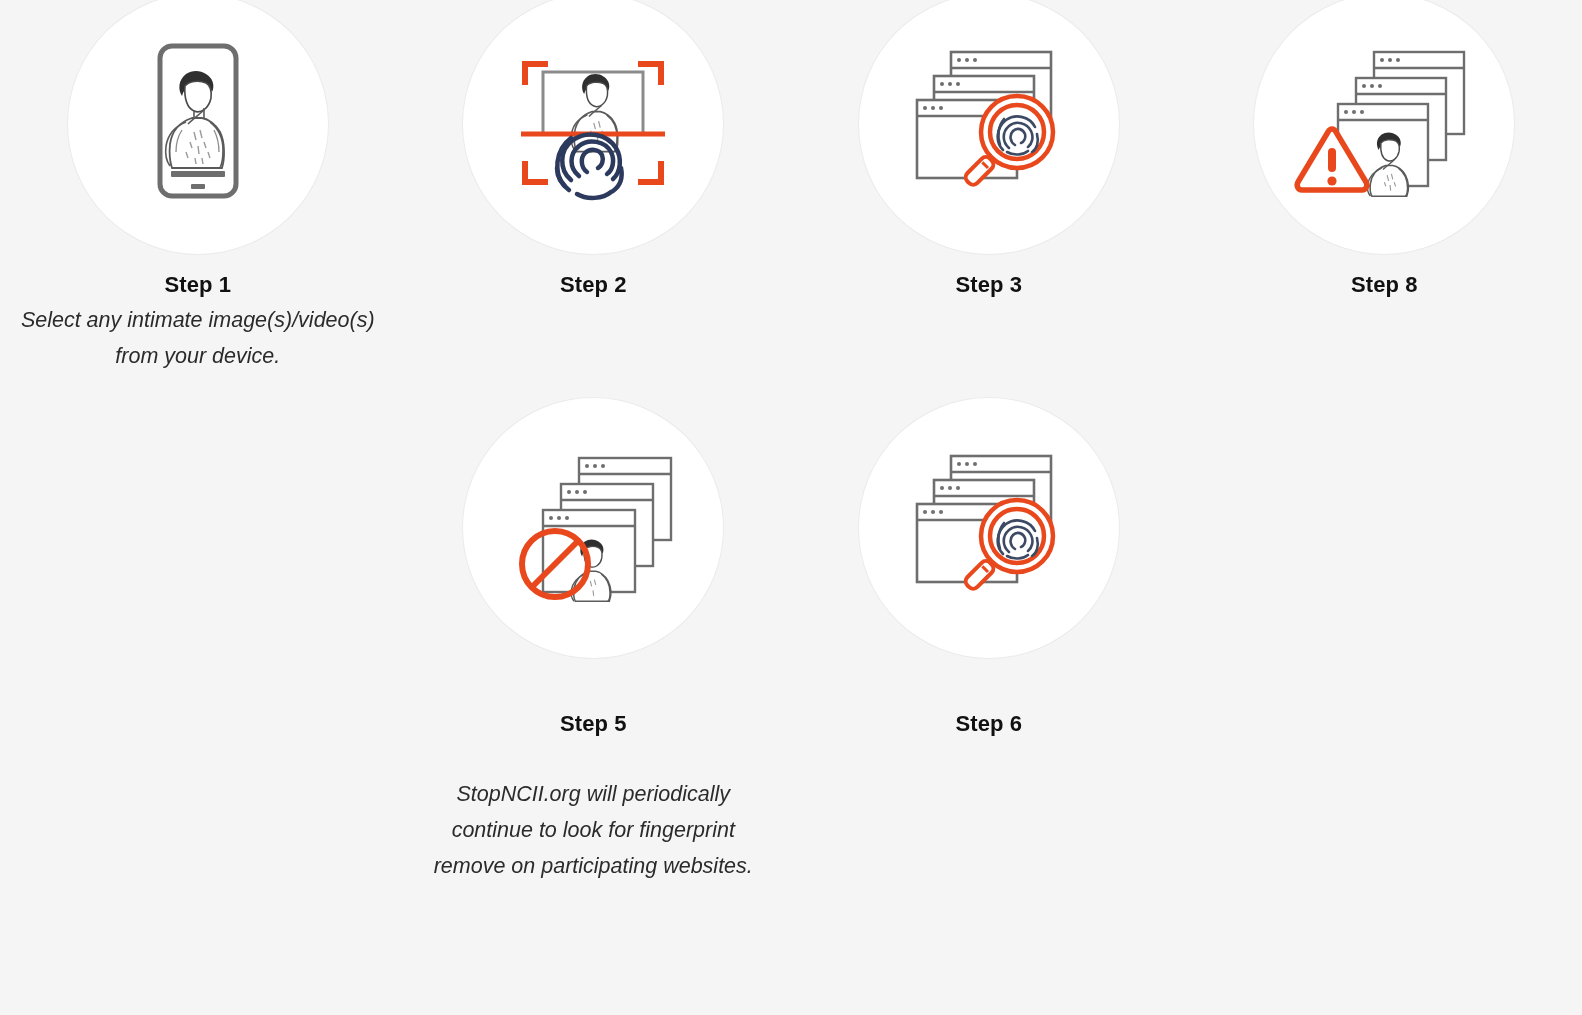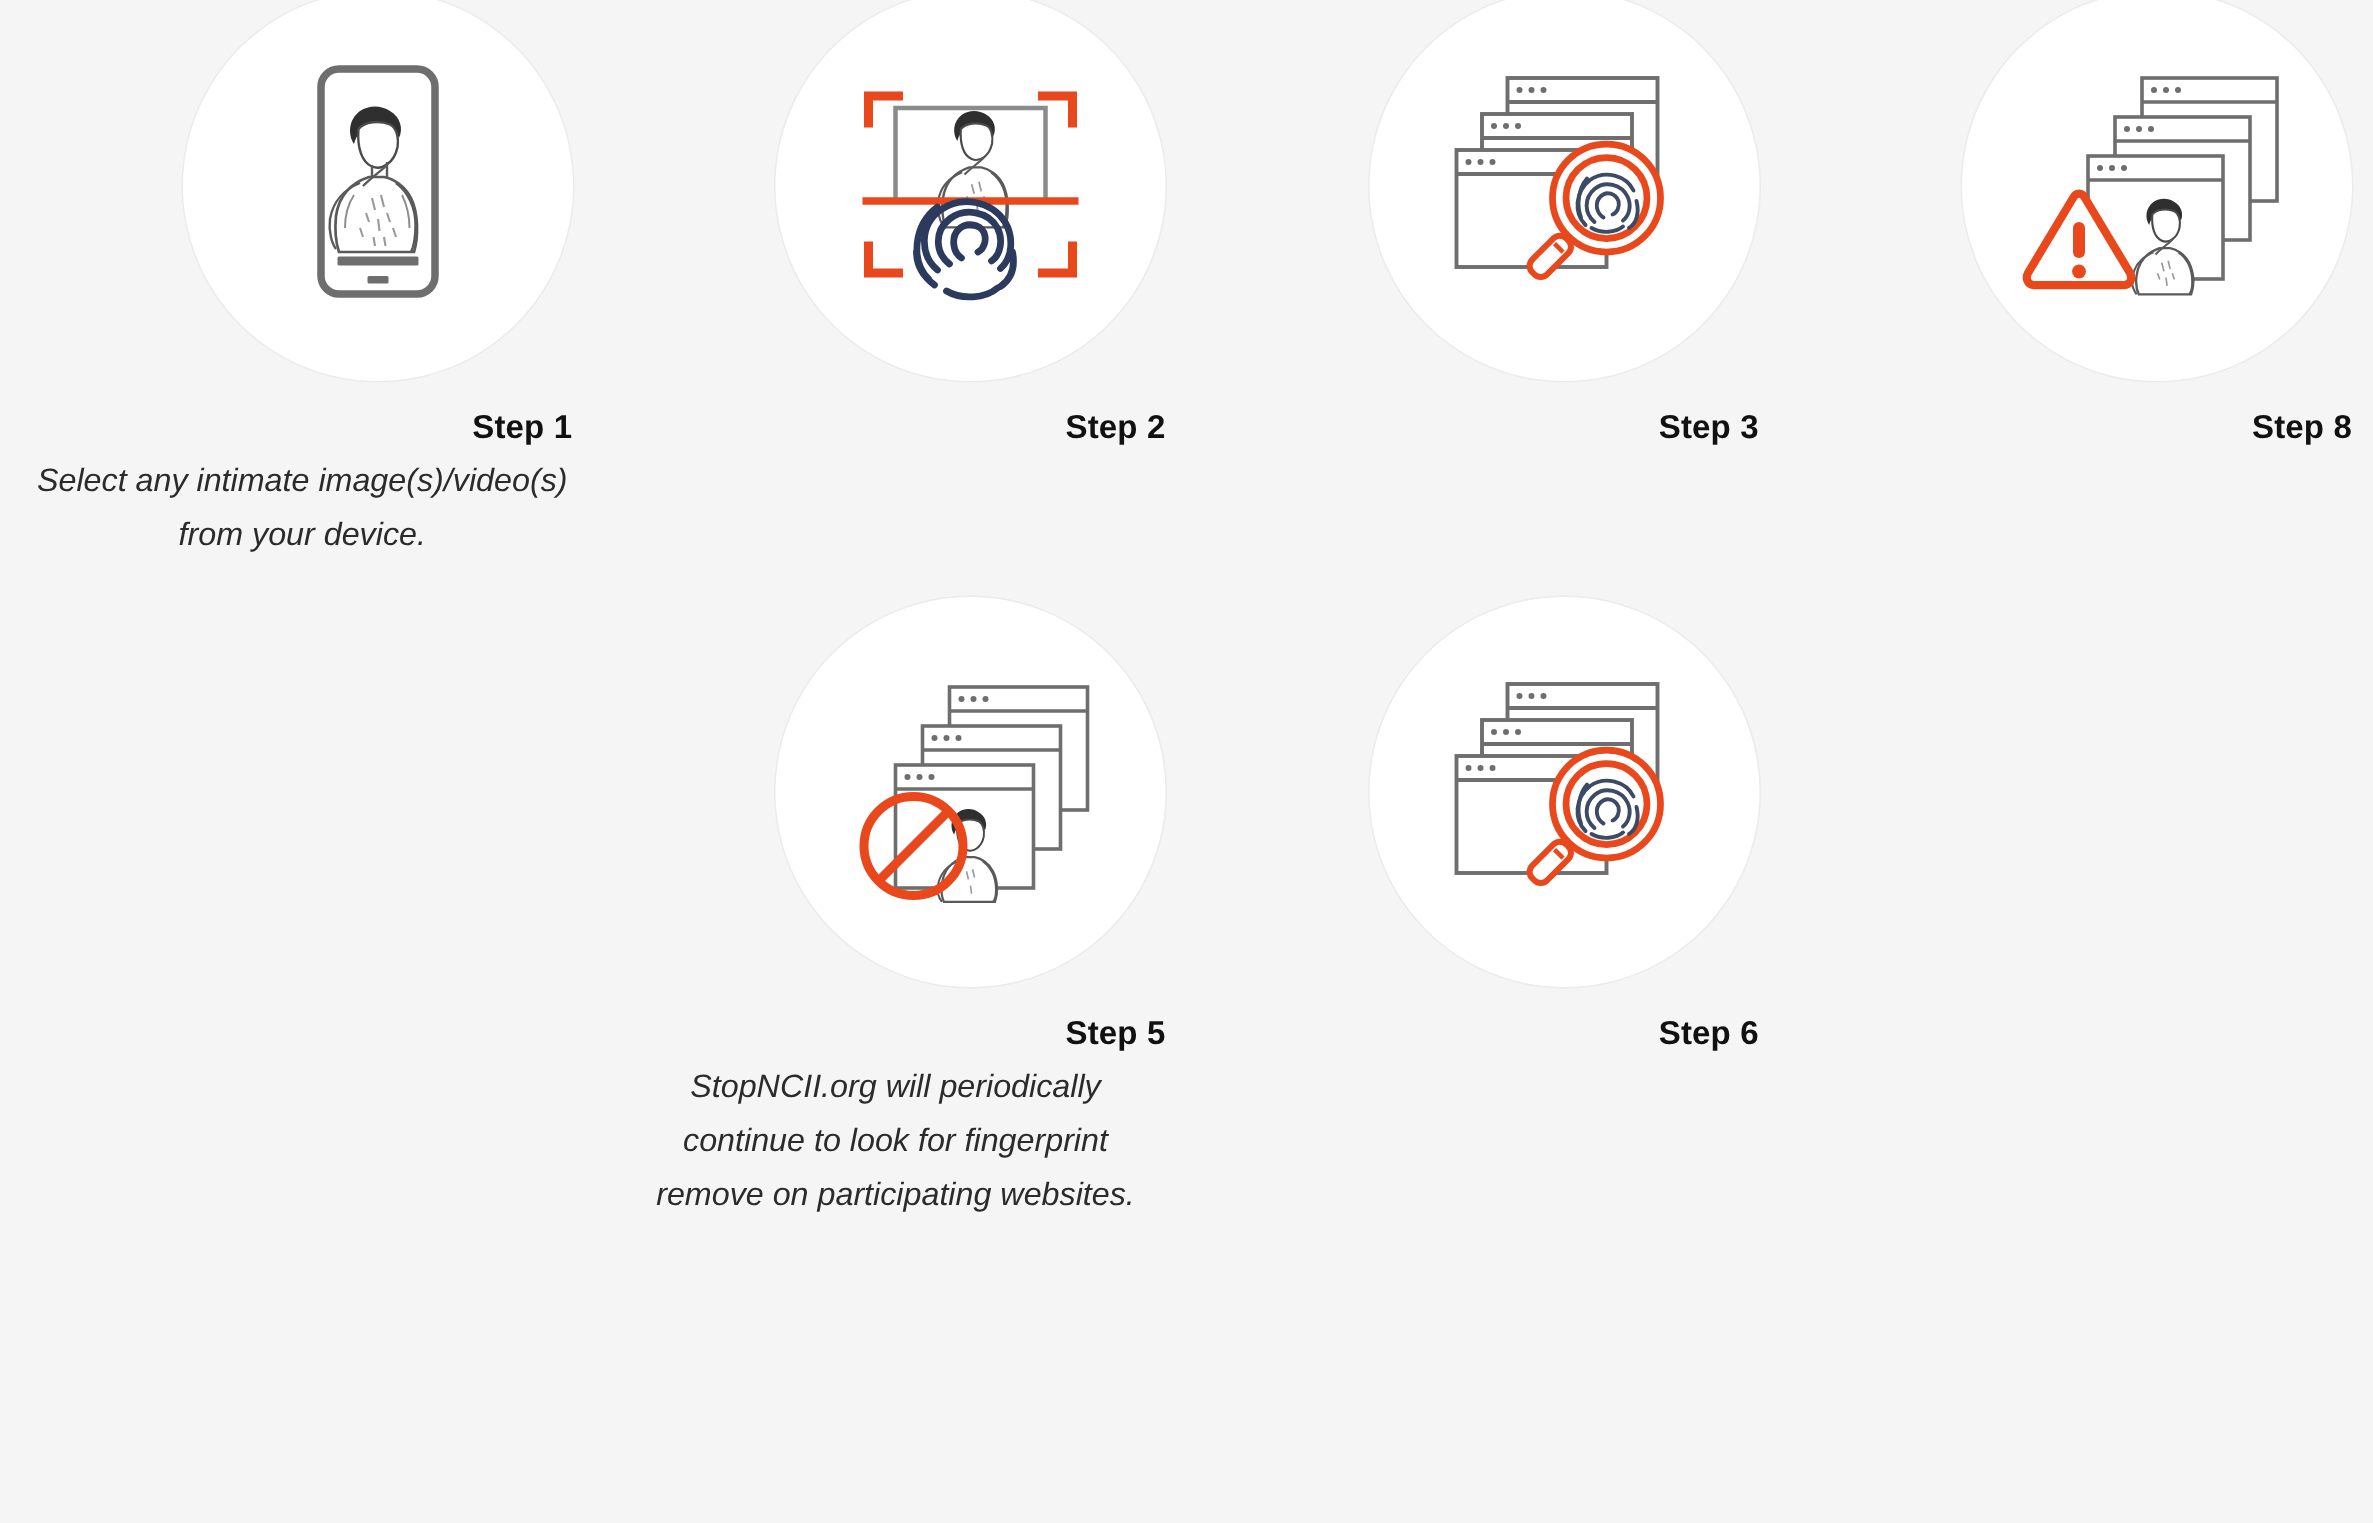--- a/index.html
+++ b/index.html
@@ -19,21 +19,21 @@
     width: 1582px;
     display: flex;
     flex-wrap: wrap;
     align-items: flex-start;
   }
   .step-card {
     width: 395.5px;
     box-sizing: border-box;
     display: flex;
     flex-direction: column;
-    align-items: flex-end;
+    align-items: center;
     padding: 0 14px;
   }
   .icon-circle {
     width: 260px;
     height: 260px;
     border-radius: 50%;
     background: #ffffff;
     display: flex;
     align-items: center;
     justify-content: center;
@@ -62,20 +62,21 @@
     font-weight: 400;
     font-style: italic;
   }
   
   .spacer {
     width: 395.5px;
     height: 1px;
   }
   .row-2 {
     margin-top: 30px;
+    gap: 35px;
   }
 </style>
 </head>
 <body>
 
 <div class="steps-grid">
 
   <div class="step-card">
     <div class="icon-circle">
       <svg width="200" height="200" viewBox="0 0 200 200" aria-hidden="true">

